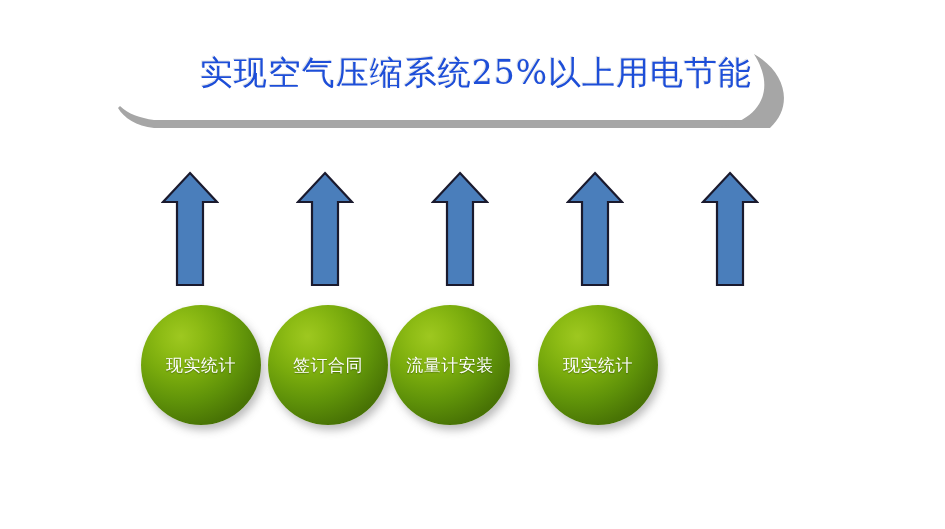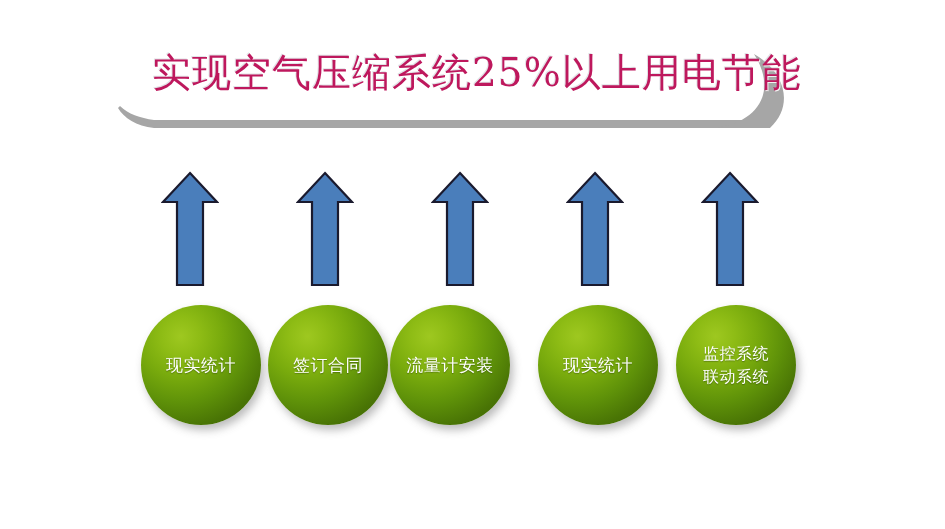--- a/index.html
+++ b/index.html
@@ -35,26 +35,27 @@
     overflow: visible;
   }
   #title-text {
     position: absolute;
     left: 34px;
     top: 6px;
     width: 600px;
     height: 62px;
     line-height: 62px;
     font-family: "DejaVu Serif", "Liberation Serif", serif;
-    font-size: 39px;
+    font-size: 33px;
     letter-spacing: 1px;
-    color: #be185d;
+    color: #1d4ed8;
     white-space: nowrap;
     text-shadow: 1px 1px 0 rgba(255,255,255,0.85),
                  -1px -1px 0 rgba(170,175,185,0.35);
+    text-align: right;
   }
 
   
   .arrow {
     position: absolute;
     top: 171px;
     width: 58px;
     height: 116px;
   }
 
@@ -155,18 +156,14 @@
   </div>
 
   <div class="circle" style="left:390px">
     <span class="circle-label">流量计安装</span>
   </div>
 
   <div class="circle" style="left:538px">
     <span class="circle-label">现实统计</span>
   </div>
 
-  <div class="circle two-line" style="left:676px">
-    <span class="circle-label">监控系统
-联动系统</span>
-  </div>
 
 </div>
 
 </body></html>

